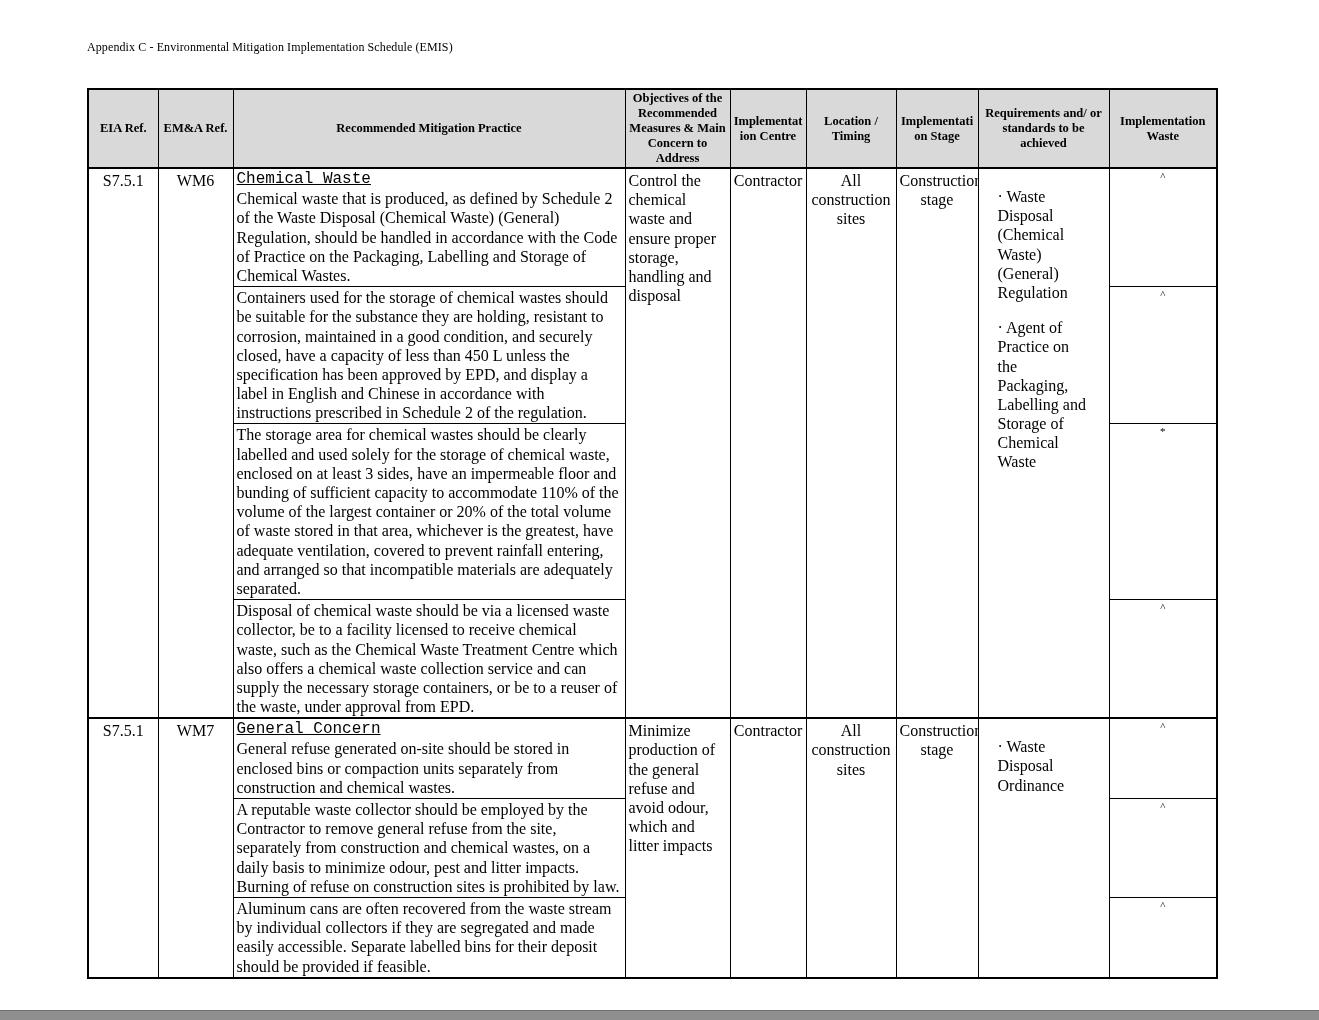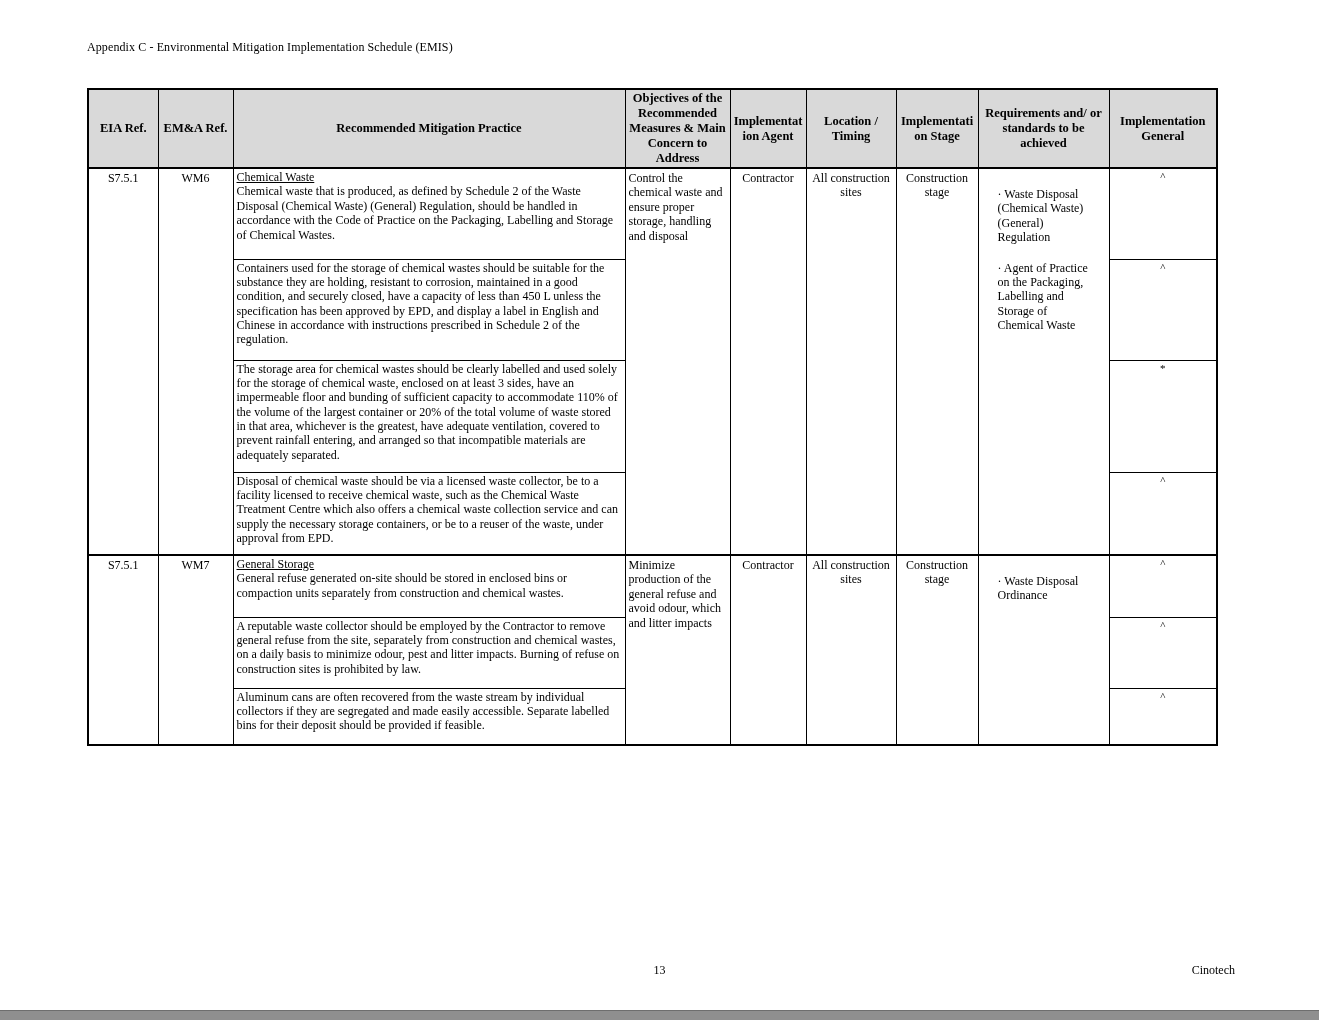--- a/index.html
+++ b/index.html
@@ -10,37 +10,37 @@
   .doc-header{
     position:absolute;left:87px;top:40px;font-size:12px;letter-spacing:0.1px;
   }
   .emis-table{
     position:absolute;left:87px;top:88px;width:1129px;
     border-collapse:collapse;table-layout:fixed;
     border:2px solid #000;
   }
   .emis-table th,.emis-table td{
     border:1px solid #000;
-    font-size:12px;line-height:1.2;
+    font-size:16px;line-height:1.2;
     vertical-align:top;
     padding:2px 3px;
     overflow:hidden;
   }
   .emis-table thead th{
     background:#d9d9d9;
     font-weight:bold;font-size:12.5px;
     vertical-align:middle;
     border-bottom:2px solid #000;
     overflow-wrap:break-word;word-wrap:break-word;
     padding:1px 2px;
   }
   .emis-table thead tr{height:78px;}
   td.c{text-align:center;}
   td.measure{padding:1px 4px 1px 3px;}
-  .m-title{text-decoration:underline;}
+  .m-title{text-decoration:underline;font-family:Liberation Mono, monospace;}
   td.status{text-align:center;font-size:11px;line-height:1;padding-top:2px;}
   tr.section-start td{border-top:2px solid #000;}
   .req-item{margin:16px;}
   .footer{position:absolute;left:0;top:963px;width:1319px;height:16px;font-size:12px;}
   .footer .page-num{position:absolute;left:50%;transform:translateX(-50%);}
   .footer .company{position:absolute;right:84px;}
   .page-bottom-edge{
     position:absolute;left:0;bottom:0;width:1319px;height:9px;
     background:#8f8f8f;border-top:1px solid #6e6e6e;
   }
@@ -63,25 +63,25 @@
       <col style="width:82px">
         <col style="width:131px">
         <col style="width:108px">
     </colgroup>
     <thead>
       <tr>
         <th>EIA Ref.</th>
         <th>EM&amp;A Ref.</th>
         <th>Recommended Mitigation Practice</th>
         <th>Objectives of the Recommended Measures &amp; Main Concern to Address</th>
-        <th>Implementation Agent</th>
+        <th>Implementation Centre</th>
         <th>Location / Timing</th>
         <th>Implementation Stage</th>
         <th>Requirements and/ or standards to be achieved</th>
-        <th>Implementation General</th>
+        <th>Implementation Waste</th>
       </tr>
     </thead>
     <tbody>
 
       <tr style="height:91px">
         <td rowspan="4" class="c">S7.5.1</td>
         <td rowspan="4" class="c">WM6</td>
         <td class="measure">
           <div class="m-title">Chemical Waste</div>
           <div>Chemical waste that is produced, as defined by Schedule 2 of the Waste Disposal (Chemical Waste) (General) Regulation, should be handled in accordance with the Code of Practice on the Packaging, Labelling and Storage of Chemical Wastes.</div>
@@ -106,21 +106,21 @@
       </tr>
       <tr style="height:83px">
         <td class="measure">Disposal of chemical waste should be via a licensed waste collector, be to a facility licensed to receive chemical waste, such as the Chemical Waste Treatment Centre which also offers a chemical waste collection service and can supply the necessary storage containers, or be to a reuser of the waste, under approval from EPD.</td>
         <td class="status">^</td>
       </tr>
 
       <tr class="section-start" style="height:62px">
         <td rowspan="3" class="c">S7.5.1</td>
         <td rowspan="3" class="c">WM7</td>
         <td class="measure">
-          <div class="m-title">General Storage</div>
+          <div class="m-title">General Concern</div>
           <div>General refuse generated on-site should be stored in enclosed bins or compaction units separately from construction and chemical wastes.</div>
         </td>
         <td rowspan="3">Minimize production of the general refuse and avoid odour, which and litter impacts</td>
         <td rowspan="3" class="c">Contractor</td>
         <td rowspan="3" class="c">All construction sites</td>
         <td rowspan="3" class="c">Construction stage</td>
         <td rowspan="3">
           <div class="req-item">· Waste Disposal Ordinance</div>
         </td>
         <td class="status">^</td>
@@ -129,20 +129,16 @@
         <td class="measure">A reputable waste collector should be employed by the Contractor to remove general refuse from the site, separately from construction and chemical wastes, on a daily basis to minimize odour, pest and litter impacts.  Burning of refuse on construction sites is prohibited by law.</td>
         <td class="status">^</td>
       </tr>
       <tr style="height:57px">
         <td class="measure">Aluminum cans are often recovered from the waste stream by individual collectors if they are segregated and made easily accessible.  Separate labelled bins for their deposit should be provided if feasible.</td>
         <td class="status">^</td>
       </tr>
     </tbody>
   </table>
 
-  <div class="footer">
-    <span class="page-num">13</span>
-    <span class="company">Cinotech</span>
-  </div>
 
   <div class="page-bottom-edge"></div>
 
 </div>
 
 </body></html>

